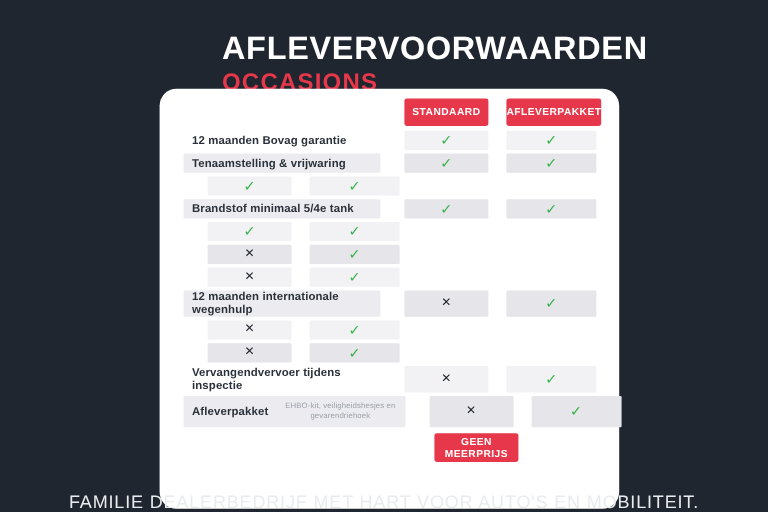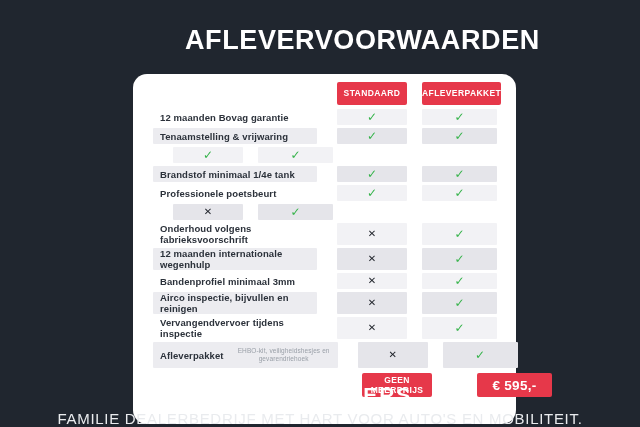--- a/index.html
+++ b/index.html
@@ -72,20 +72,21 @@
   .brand .name{font-weight:800;}
   .tagline{
     color:#e9ebee;font-size:15px;letter-spacing:.7px;margin-top:4px;font-weight:400;
   }
 </style>
 </head>
 <body>
 
 <div class="title-wrap">
   <div class="title">AFLEVERVOORWAARDEN</div>
+  <div class="subtitle">OCCASIONS</div>
 </div>
 
 <div class="card">
   <div class="t-header">
     <div class="spacer"></div>
     <div class="badge colA">STANDAARD</div>
     <div class="badge colB">AFLEVERPAKKET</div>
   </div>
 
   <div class="t-rows">
@@ -109,74 +110,70 @@
     </div>
     <div class="t-row">
       <div class="cell-mark colA">
           <span class="mark check">✓</span>
         </div>
       <div class="cell-mark colB">
           <span class="mark check">✓</span>
         </div>
     </div>
     <div class="t-row">
-      <div class="cell-label">Brandstof minimaal 1/4e tank</div>
-      <div class="cell-mark colA">
-          <span class="mark check">✓</span>
-        </div>
-      <div class="cell-mark colB">
-          <span class="mark check">✓</span>
-        </div>
-    </div>
-    <div class="t-row">
-      <div class="cell-label">Professionele poetsbeurt</div>
-      <div class="cell-mark colA">
-          <span class="mark check">✓</span>
-        </div>
-      <div class="cell-mark colB">
-          <span class="mark check">✓</span>
-        </div>
-    </div>
-    <div class="t-row">
-      <div class="cell-mark colA">
-          <span class="mark cross">✕</span>
-        </div>
-      <div class="cell-mark colB">
-          <span class="mark check">✓</span>
-        </div>
-    </div>
-    <div class="t-row">
-      <div class="cell-label">Onderhoud volgens fabrieksvoorschrift</div>
+      <div class="cell-label">Brandstof minimaal 5/4e tank</div>
+      <div class="cell-mark colA">
+          <span class="mark check">✓</span>
+        </div>
+      <div class="cell-mark colB">
+          <span class="mark check">✓</span>
+        </div>
+    </div>
+    <div class="t-row">
+      <div class="cell-mark colA">
+          <span class="mark check">✓</span>
+        </div>
+      <div class="cell-mark colB">
+          <span class="mark check">✓</span>
+        </div>
+    </div>
+    <div class="t-row">
+      <div class="cell-mark colA">
+          <span class="mark cross">✕</span>
+        </div>
+      <div class="cell-mark colB">
+          <span class="mark check">✓</span>
+        </div>
+    </div>
+    <div class="t-row">
       <div class="cell-mark colA">
           <span class="mark cross">✕</span>
         </div>
       <div class="cell-mark colB">
           <span class="mark check">✓</span>
         </div>
     </div>
     <div class="t-row">
       <div class="cell-label">12 maanden internationale wegenhulp</div>
       <div class="cell-mark colA">
           <span class="mark cross">✕</span>
         </div>
       <div class="cell-mark colB">
           <span class="mark check">✓</span>
         </div>
     </div>
     <div class="t-row">
-      <div class="cell-label">Bandenprofiel minimaal 3mm</div>
-      <div class="cell-mark colA">
-          <span class="mark cross">✕</span>
-        </div>
-      <div class="cell-mark colB">
-          <span class="mark check">✓</span>
-        </div>
-    </div>
-    <div class="t-row">
-      <div class="cell-label">Airco inspectie, bijvullen en reinigen</div>
+      <div class="cell-mark colA">
+          <span class="mark cross">✕</span>
+        </div>
+      <div class="cell-mark colB">
+          <span class="mark check">✓</span>
+        </div>
+    </div>
+    <div class="t-row">
       <div class="cell-mark colA">
           <span class="mark cross">✕</span>
         </div>
       <div class="cell-mark colB">
           <span class="mark check">✓</span>
         </div>
     </div>
     <div class="t-row">
       <div class="cell-label">Vervangendvervoer tijdens inspectie</div>
       <div class="cell-mark colA">
@@ -196,21 +193,20 @@
         </div>
       <div class="cell-mark colB">
           <span class="mark check">✓</span>
         </div>
     </div>
   </div>
 
   <div class="t-footer">
     <div class="spacer"></div>
     <div class="badge colA foot-small">GEEN MEERPRIJS</div>
-    <div class="badge colB foot-big">€ 595,-</div>
   </div>
 </div>
 
 <div class="brand-wrap">
   <div class="brand">
     <span class="prefix">AUTO</span>
     <span class="name">WINTERS</span>
   </div>
   <div class="tagline">FAMILIE DEALERBEDRIJF MET HART VOOR AUTO'S EN MOBILITEIT.</div>
 </div>

